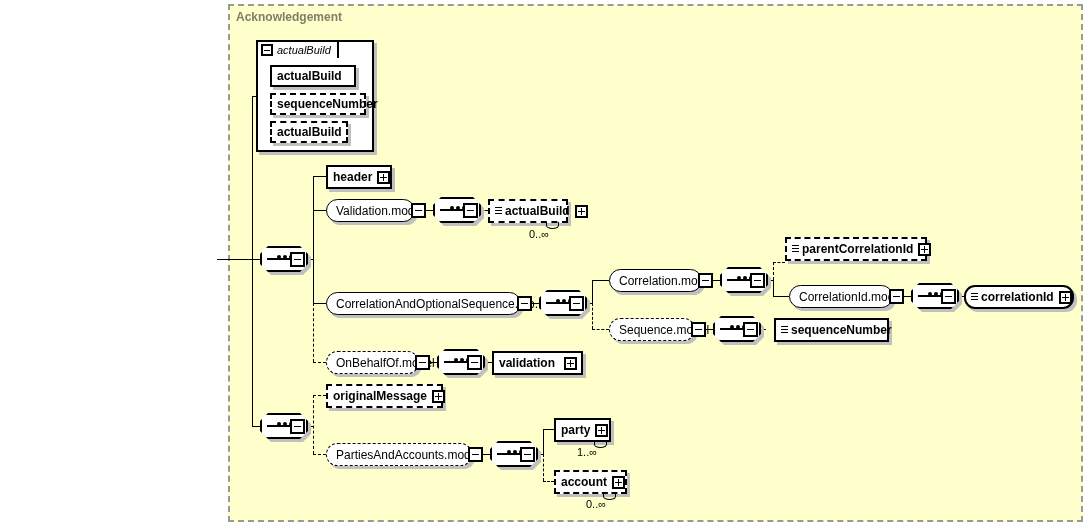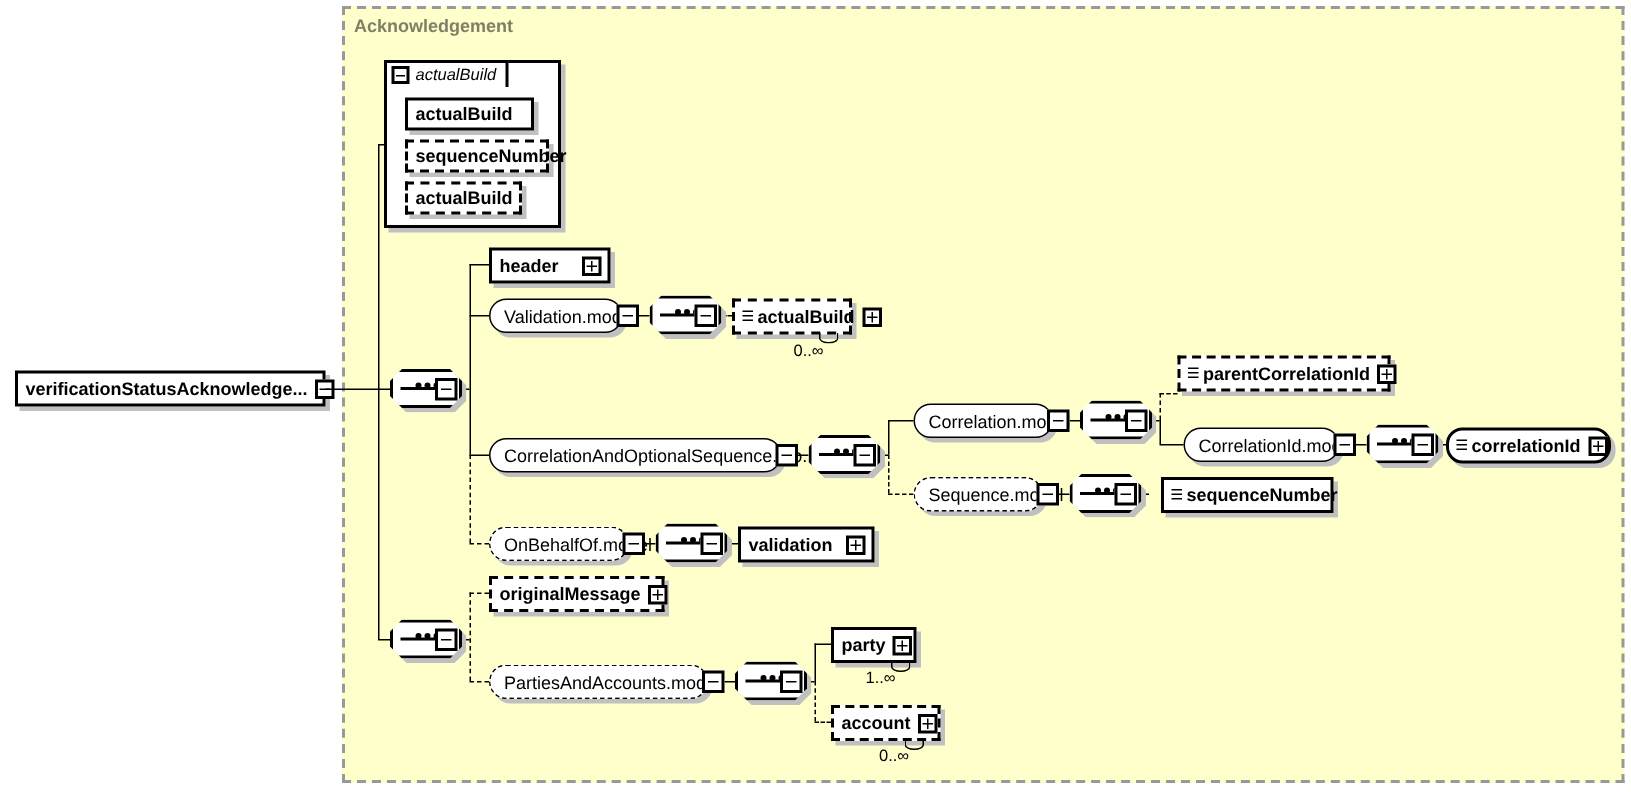--- a/index.html
+++ b/index.html
@@ -210,26 +210,20 @@
   }
 </style>
 </head>
 <body>
 
 <div id="canvas">
 
   <div class="panel"></div>
   <div class="panel-title">Acknowledgement</div>
 
-  <div class="node" style="left:10px; top:247px; width:207px;">
-    <span class="lbl">verificationStatusAcknowledge...</span>
-    <span class="toggle">
-        <span class="h"></span>
-      </span>
-  </div>
 
   <div class="ln lnh" style="left:217px; top:259px; width:35px;"></div>
 
   <div class="ln lnv" style="left:252px; top:96px; height:330px;"></div>
 
   <div class="ln lnh" style="left:252px; top:96px; width:6px;"></div>
 
   <div class="ln lnh" style="left:252px; top:259px; width:8px;"></div>
 
   <div class="ln lnh" style="left:252px; top:426px; width:8px;"></div>
@@ -262,21 +256,21 @@
   </div>
   <div class="edgetoggle" style="left:290px; top:252px;">
       <span></span>
     </div>
 
   <div class="ln lnh" style="left:305px; top:259px; width:8px;"></div>
   <div class="ln lnv" style="left:313px; top:176px; height:127px;"></div>
   <div class="dln dlnv" style="left:313px; top:303px; height:59px;"></div>
 
   <div class="ln lnh" style="left:313px; top:176px; width:13px;"></div>
-  <div class="node" style="left:326px; top:165px; width:81px;">
+  <div class="node" style="left:326px; top:165px; width:66px;">
     <span class="lbl">header</span>
     <span class="toggle">
         <span class="h"></span>
         <span class="v"></span>
       </span>
   </div>
 
   <div class="ln lnh" style="left:313px; top:210px; width:13px;"></div>
   <div class="node model" style="left:326px; top:199px; width:89px;">
     <span class="lbl">Validation.model</span>

